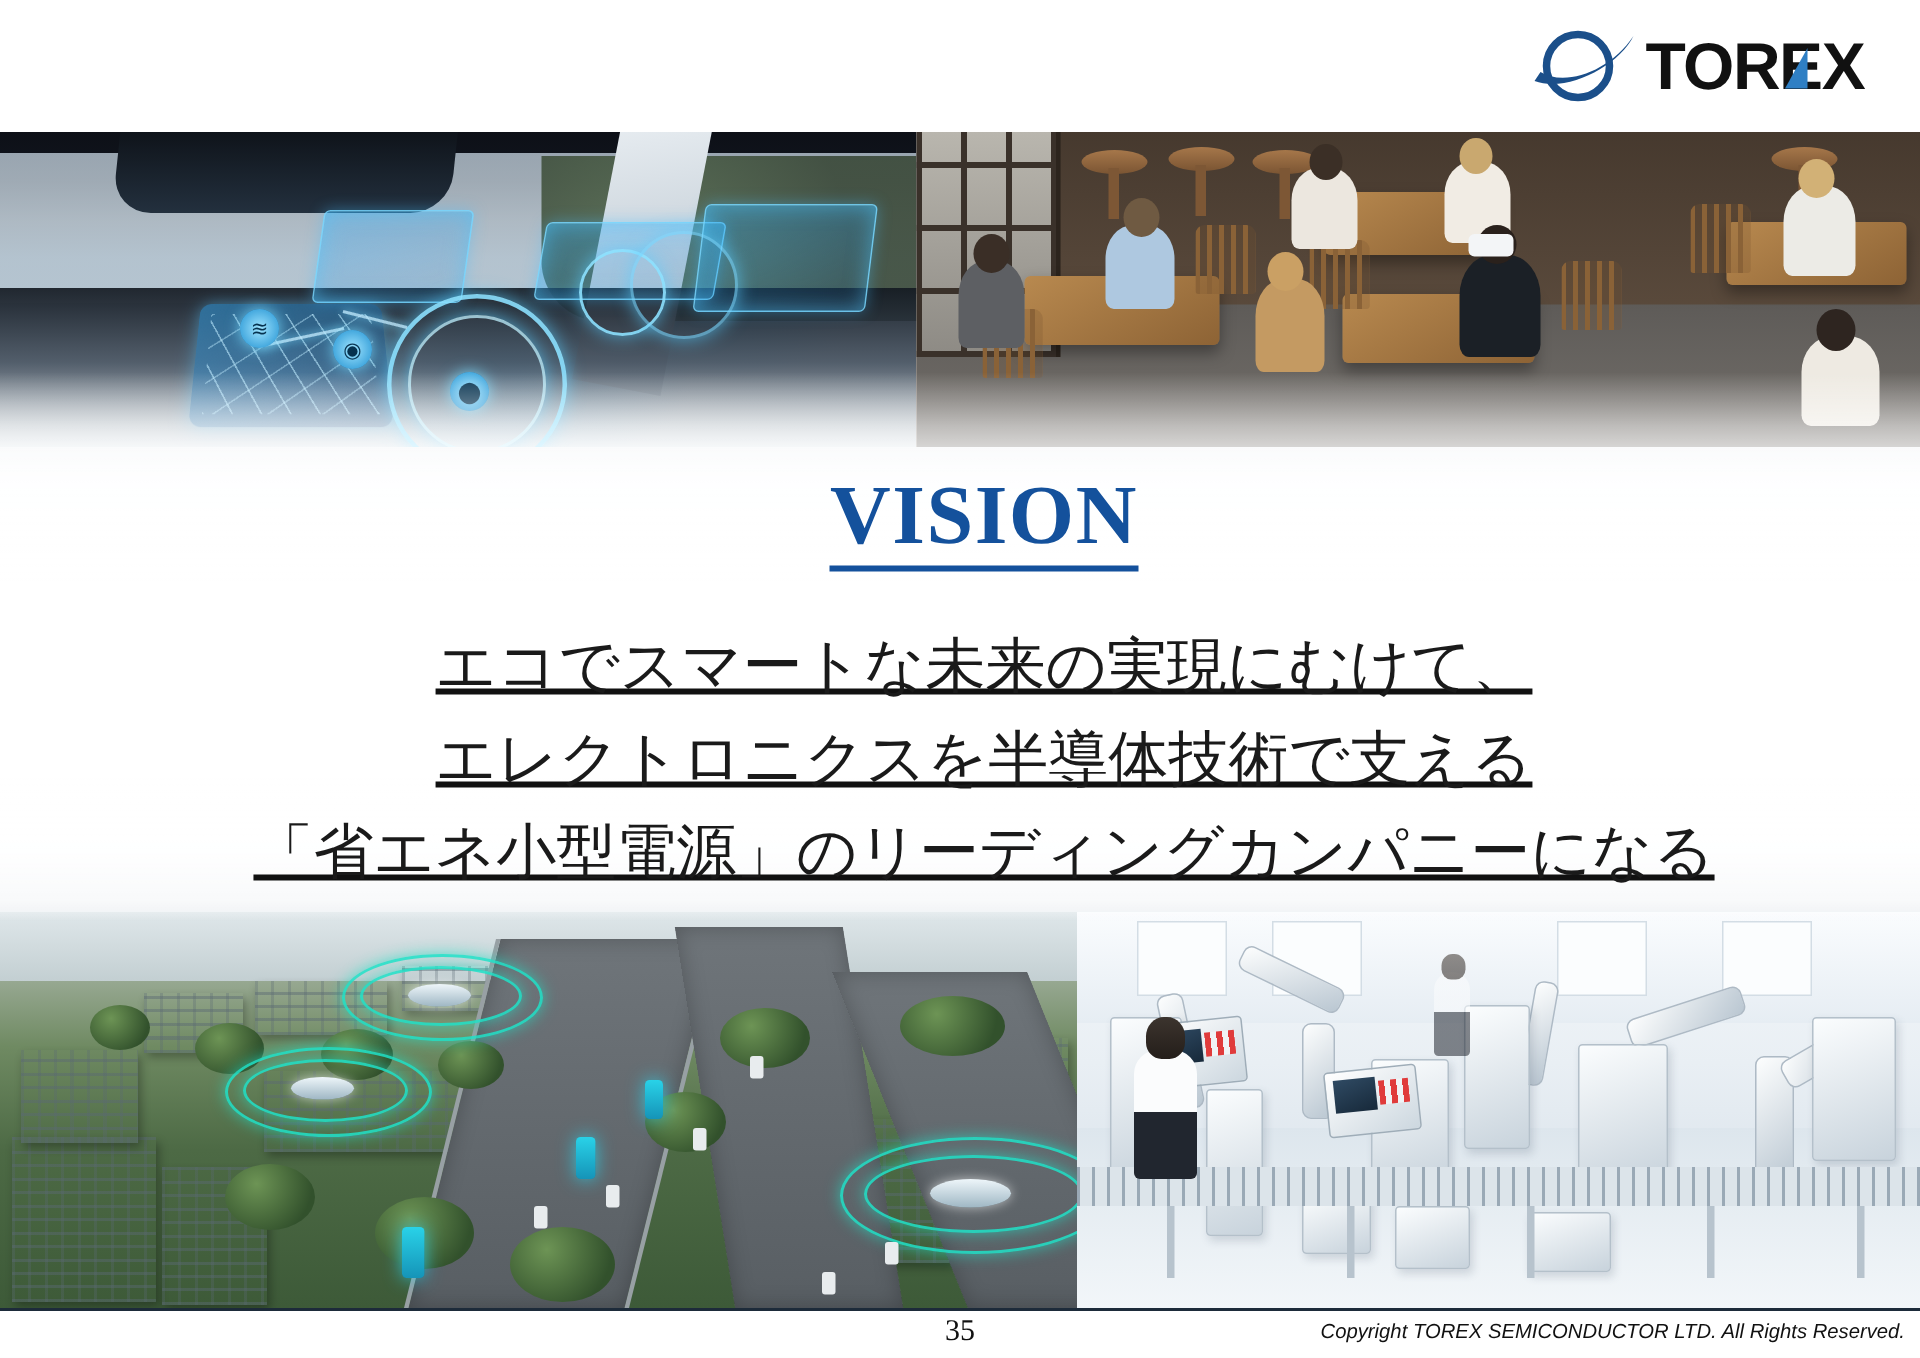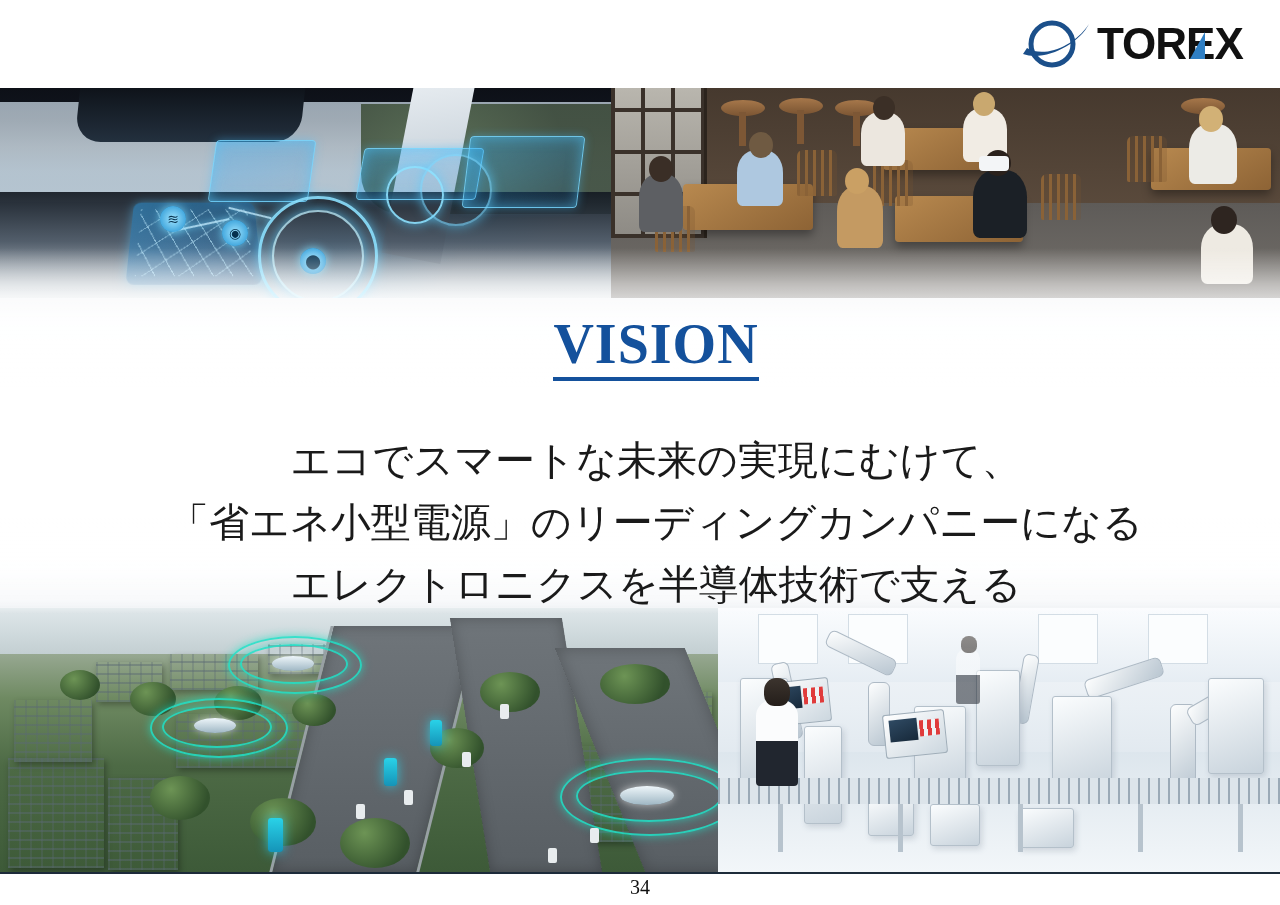--- a/index.html
+++ b/index.html
@@ -171,21 +171,21 @@
     position:absolute; left:16px; top:88px; width:1280px; height:676px;
     display:flex; flex-direction:column; align-items:center; justify-content:flex-start;
     padding-top:228px; pointer-events:none;
   }
   .vision-word{
     font-family:"Liberation Serif","DejaVu Serif",serif;
     font-size:56px; font-weight:bold; color:#14519c; letter-spacing:1px;
     line-height:1; padding-bottom:5px; border-bottom:4px solid #14519c;
     pointer-events:auto;
   }
-  .vision-lines{ margin-top:48px; text-align:center; pointer-events:auto; }
+  .vision-lines{ margin-top:32px; text-align:center; pointer-events:auto;text-decoration:underline; }
   .vline{
     font-family:"DejaVu Sans","Liberation Sans",sans-serif;
     font-size:40px; color:#1a1a1a; line-height:1.55; white-space:nowrap;
     letter-spacing:0px;
   }
 
   
   .footer-rule{ position:absolute; left:0; top:872px; width:1280px; height:2px; background:#1d2b3a; }
   .footer{ position:absolute; left:0; top:874px; width:1280px; height:31px; background:#fff; }
   .foot-left{ position:absolute; left:8px; top:5px; font-size:14px; color:#111;
@@ -379,21 +379,22 @@
     <div class="worker-head" style="left:243px; top:28px; width:16px; height:17px; opacity:.55;"></div>
   </div>
 
   <div class="wash"></div>
 </div>
 
 <div class="center-block">
   <div class="vision-word">VISION</div>
   <div class="vision-lines">
     <div class="vline">エコでスマートな未来の実現にむけて、</div>
+    <div class="vline">エレクトロニクスを半導体技術で支える</div>
     <div class="vline">「省エネ小型電源」のリーディングカンパニーになる</div>
-    <div class="vline">エレクトロニクスを半導体技術で支える</div>
   </div>
 </div>
 
 <div class="footer-rule"></div>
 <div class="footer">
-  <div class="foot-page">34</div>
+  <div class="foot-page">35</div>
+  <div class="foot-right">Copyright TOREX SEMICONDUCTOR LTD.  All Rights Reserved.</div>
 </div>
 
 </body></html>

